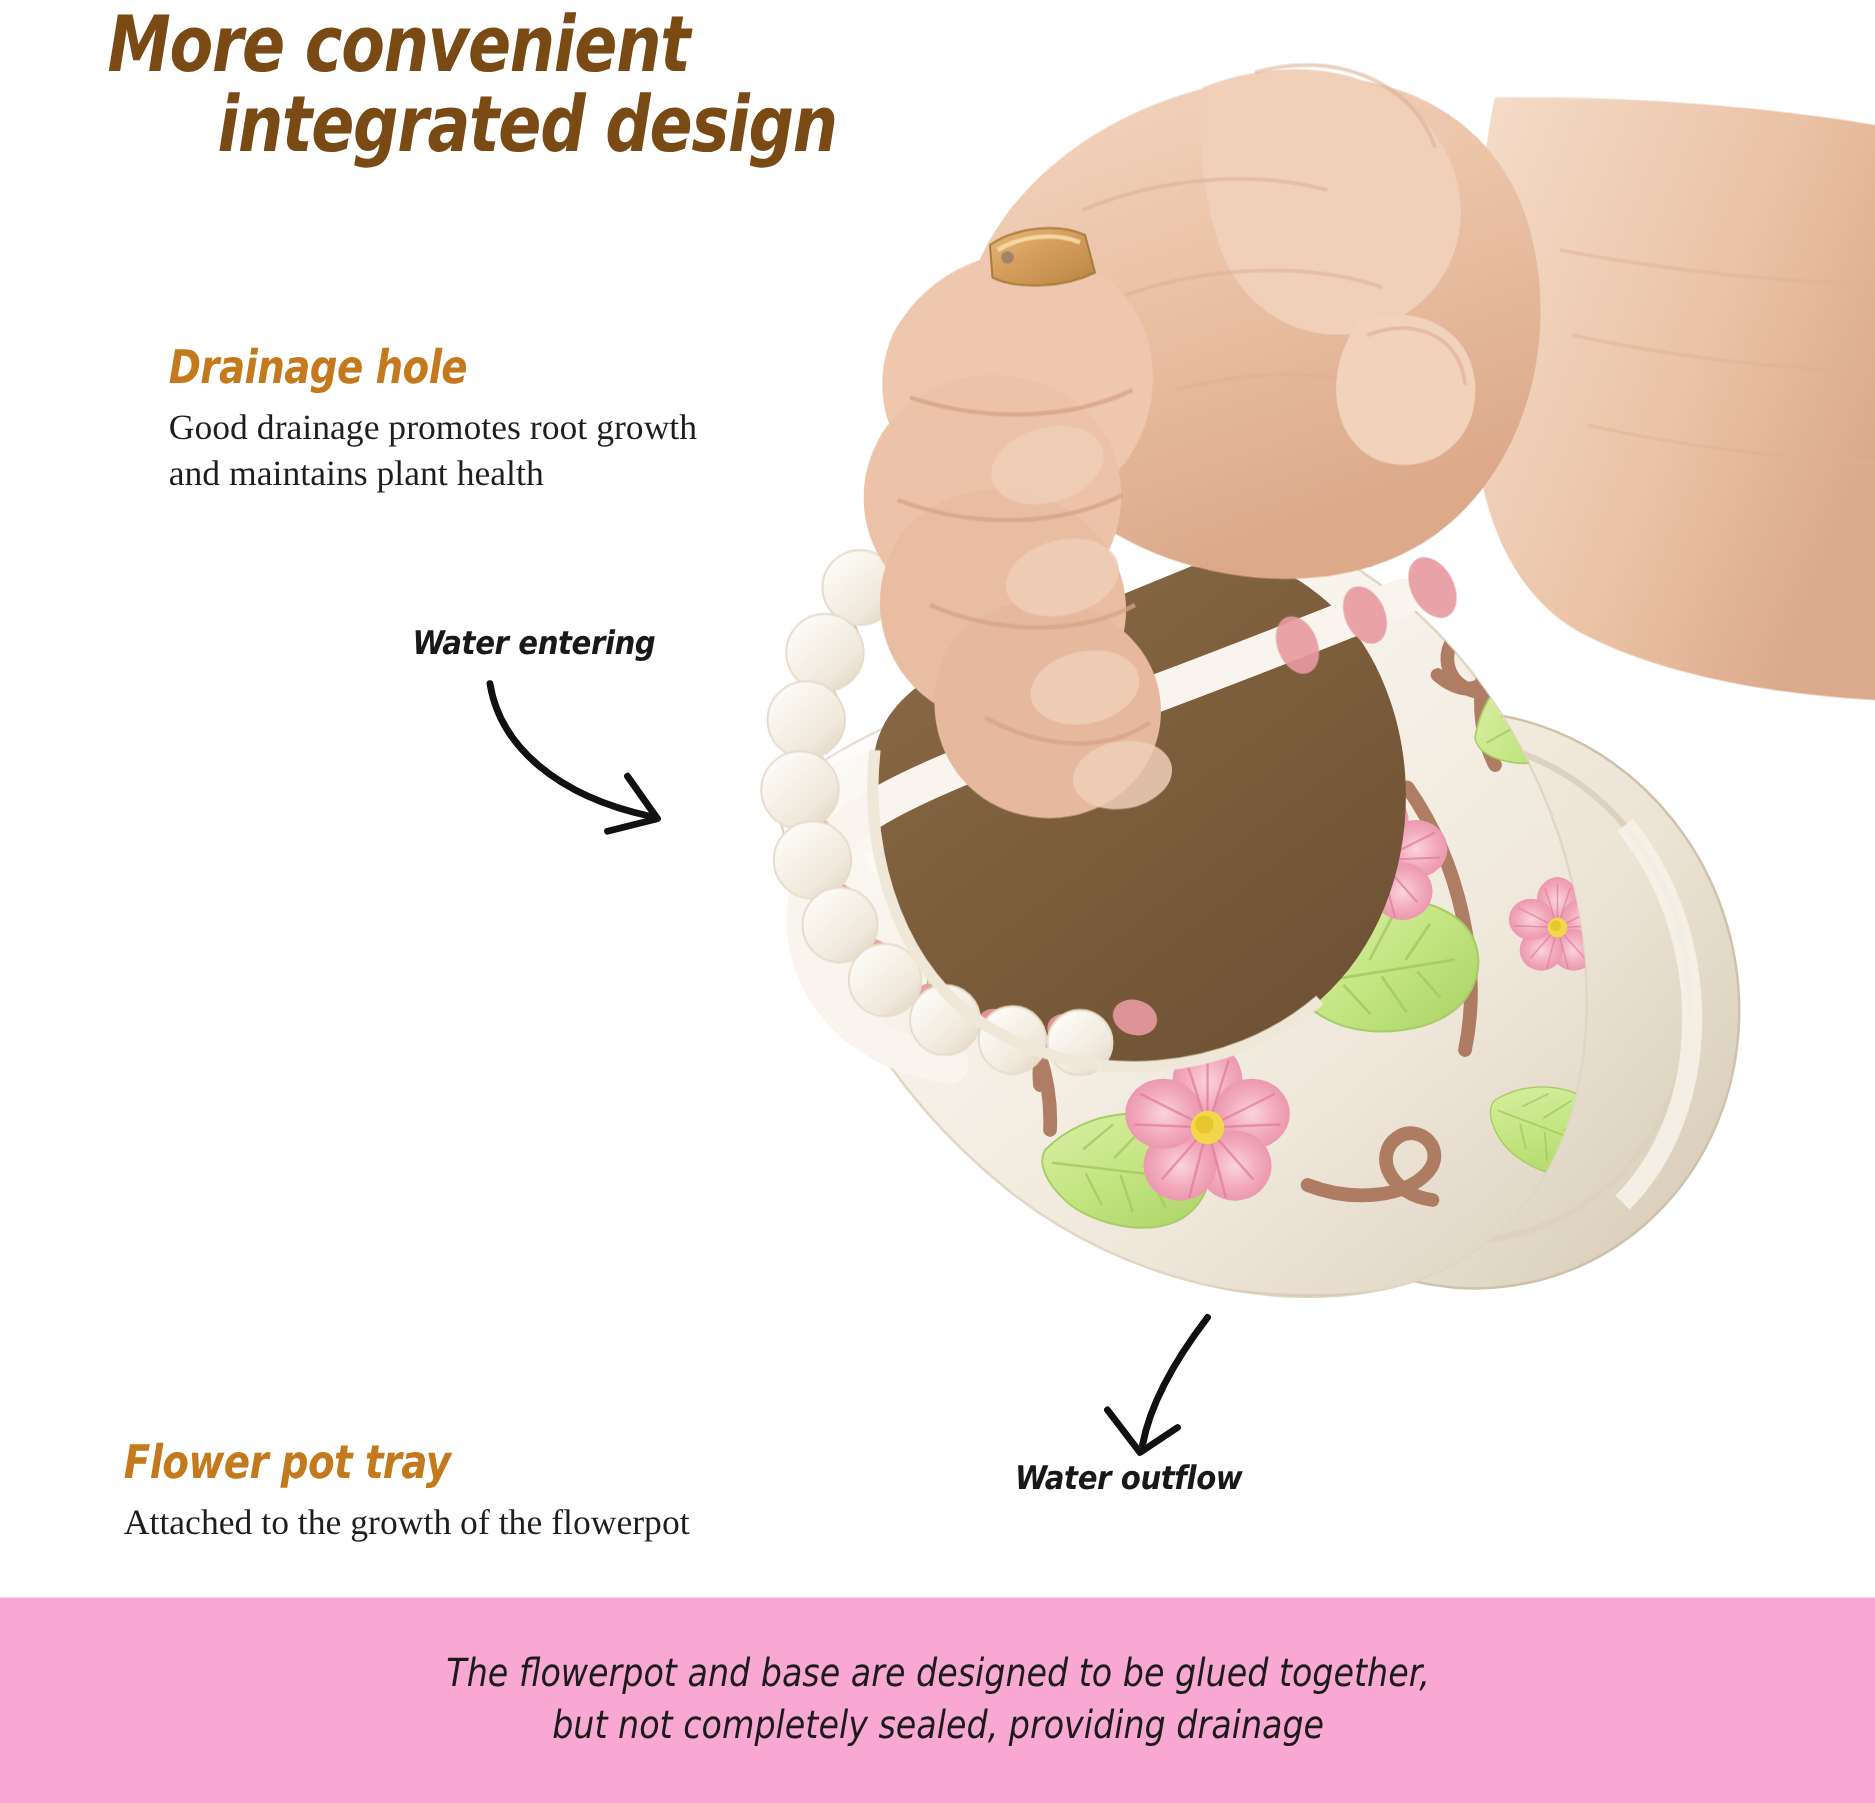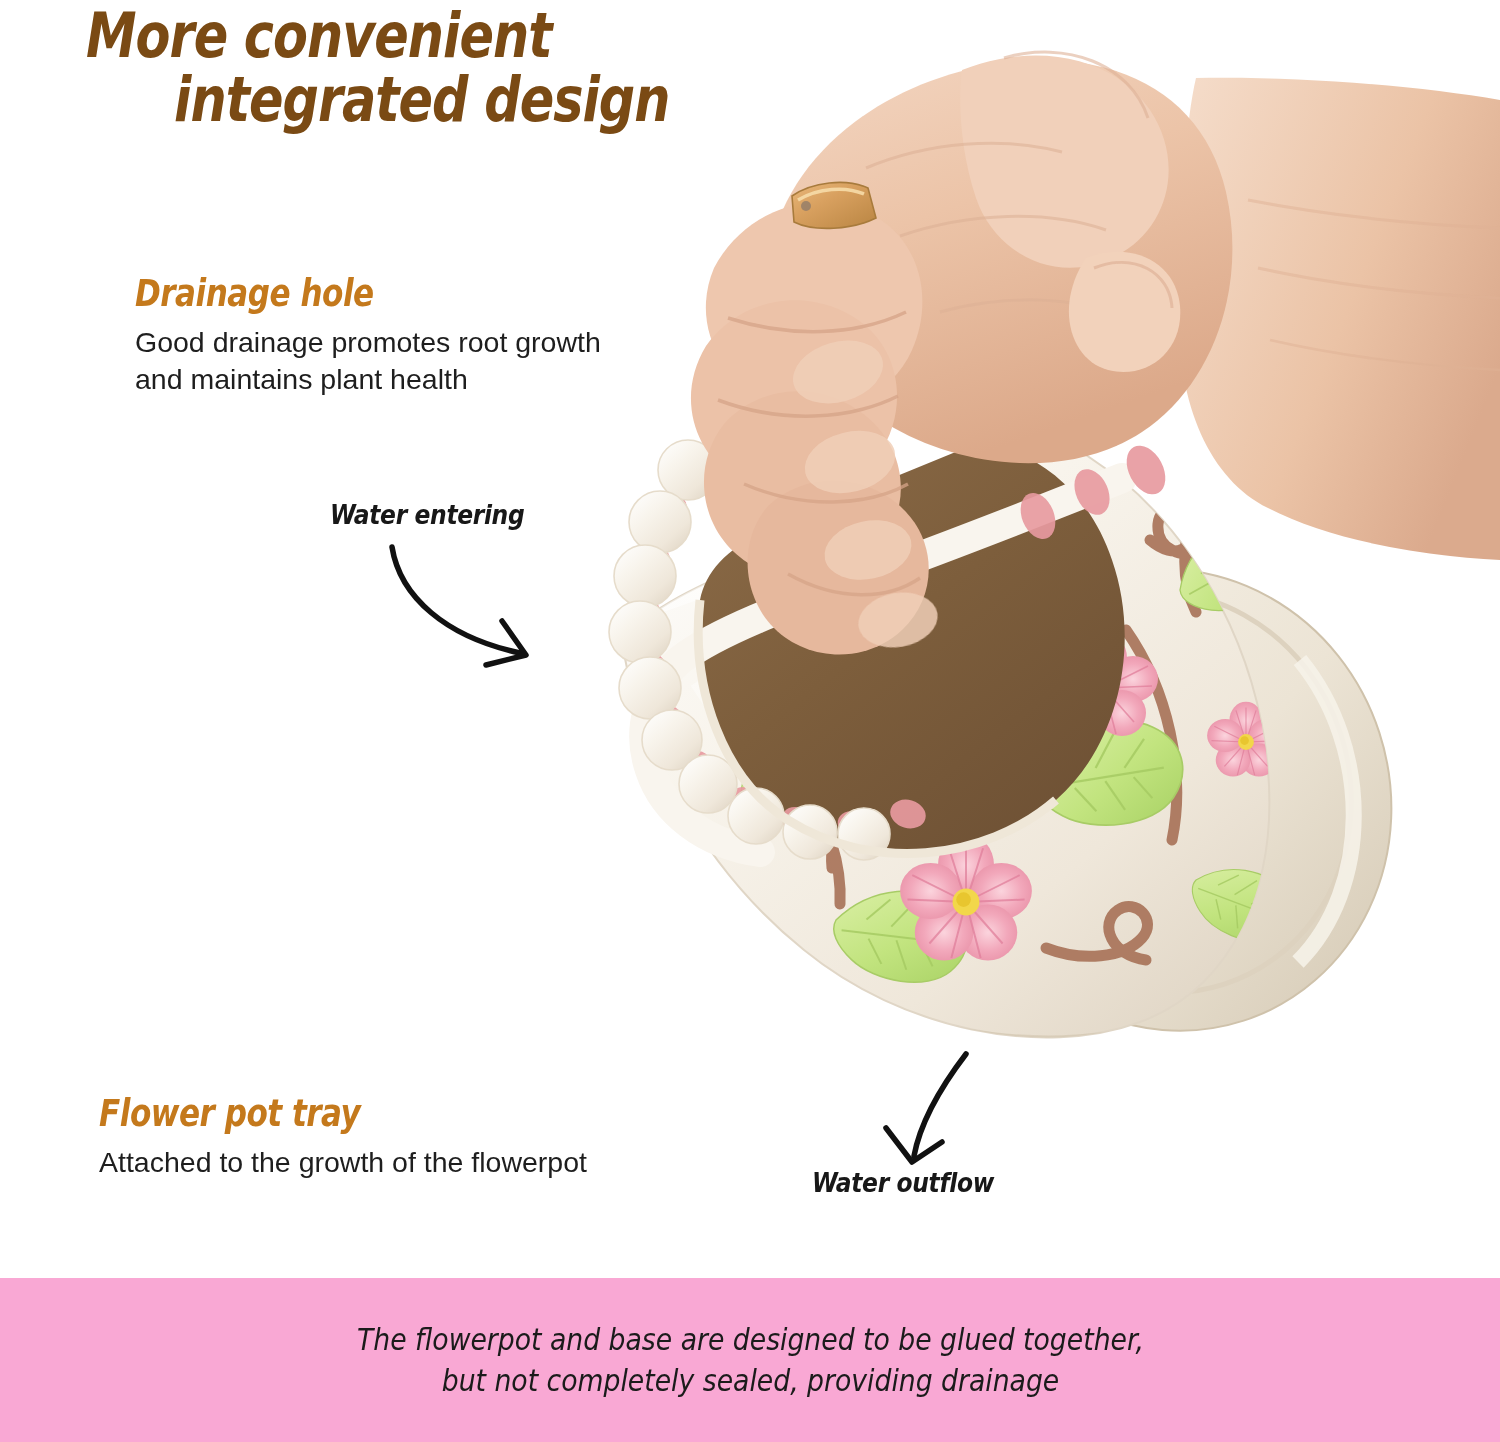--- a/index.html
+++ b/index.html
@@ -63,29 +63,29 @@
     font-style: italic;
     font-size: 37px;
     letter-spacing: -0.6px;
     color: #c4791c;
     transform: scaleX(0.84);
     transform-origin: left center;
     white-space: nowrap;
     margin: 0 0 9px 0;
   }
   .feature-body {
-    font-family: Liberation Sans, sans-serif;
+    font-family: Liberation Serif, serif;
     font-size: 28.5px;
     line-height: 1.31;
     color: #1e1e1e;
     white-space: pre-line;
     margin: 0;
   }
   #feature-drainage { left: 95px; top: 272px; width: 660px; margin-left: 40px; }
-  #feature-tray     { left: 99px; top: 1092px; width: 700px; }
+  #feature-tray     { left: 99px; top: 1148px; width: 700px; }
 
   
   .callout-label {
     position: absolute;
     font-family: "DejaVu Sans", sans-serif;
     font-weight: bold;
     font-style: italic;
     font-size: 26px;
     letter-spacing: -0.4px;
     color: #181818;

